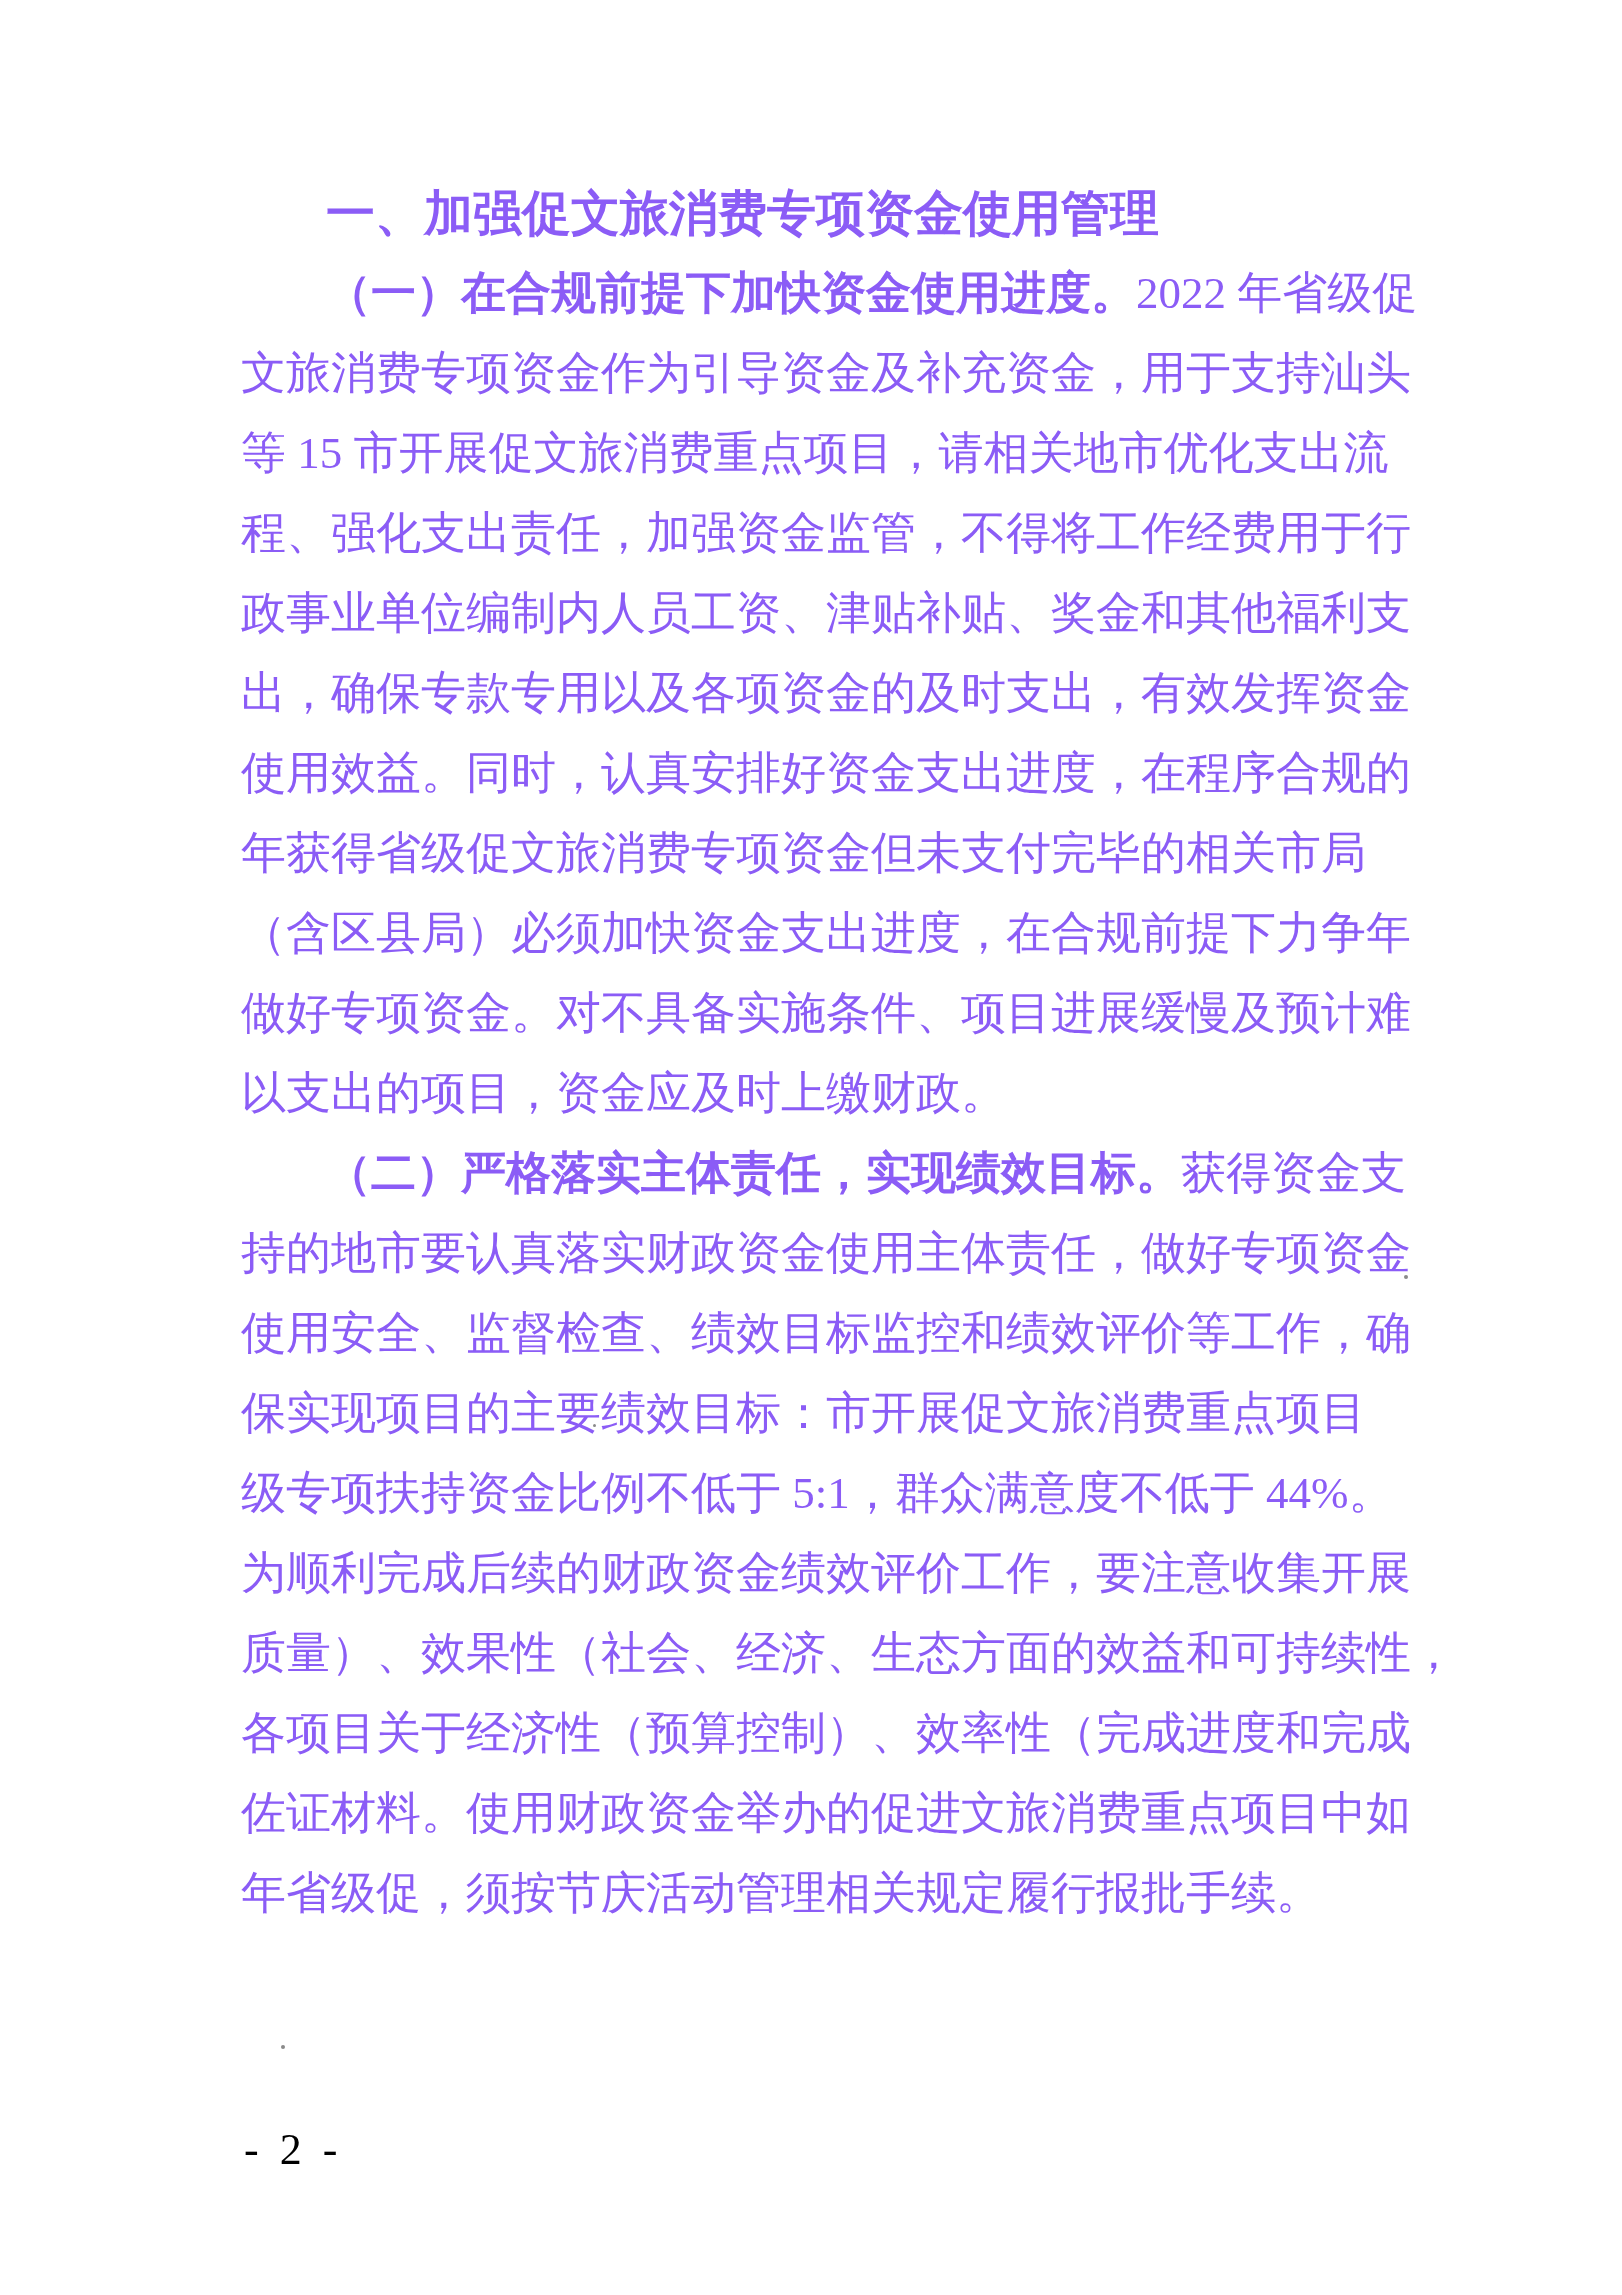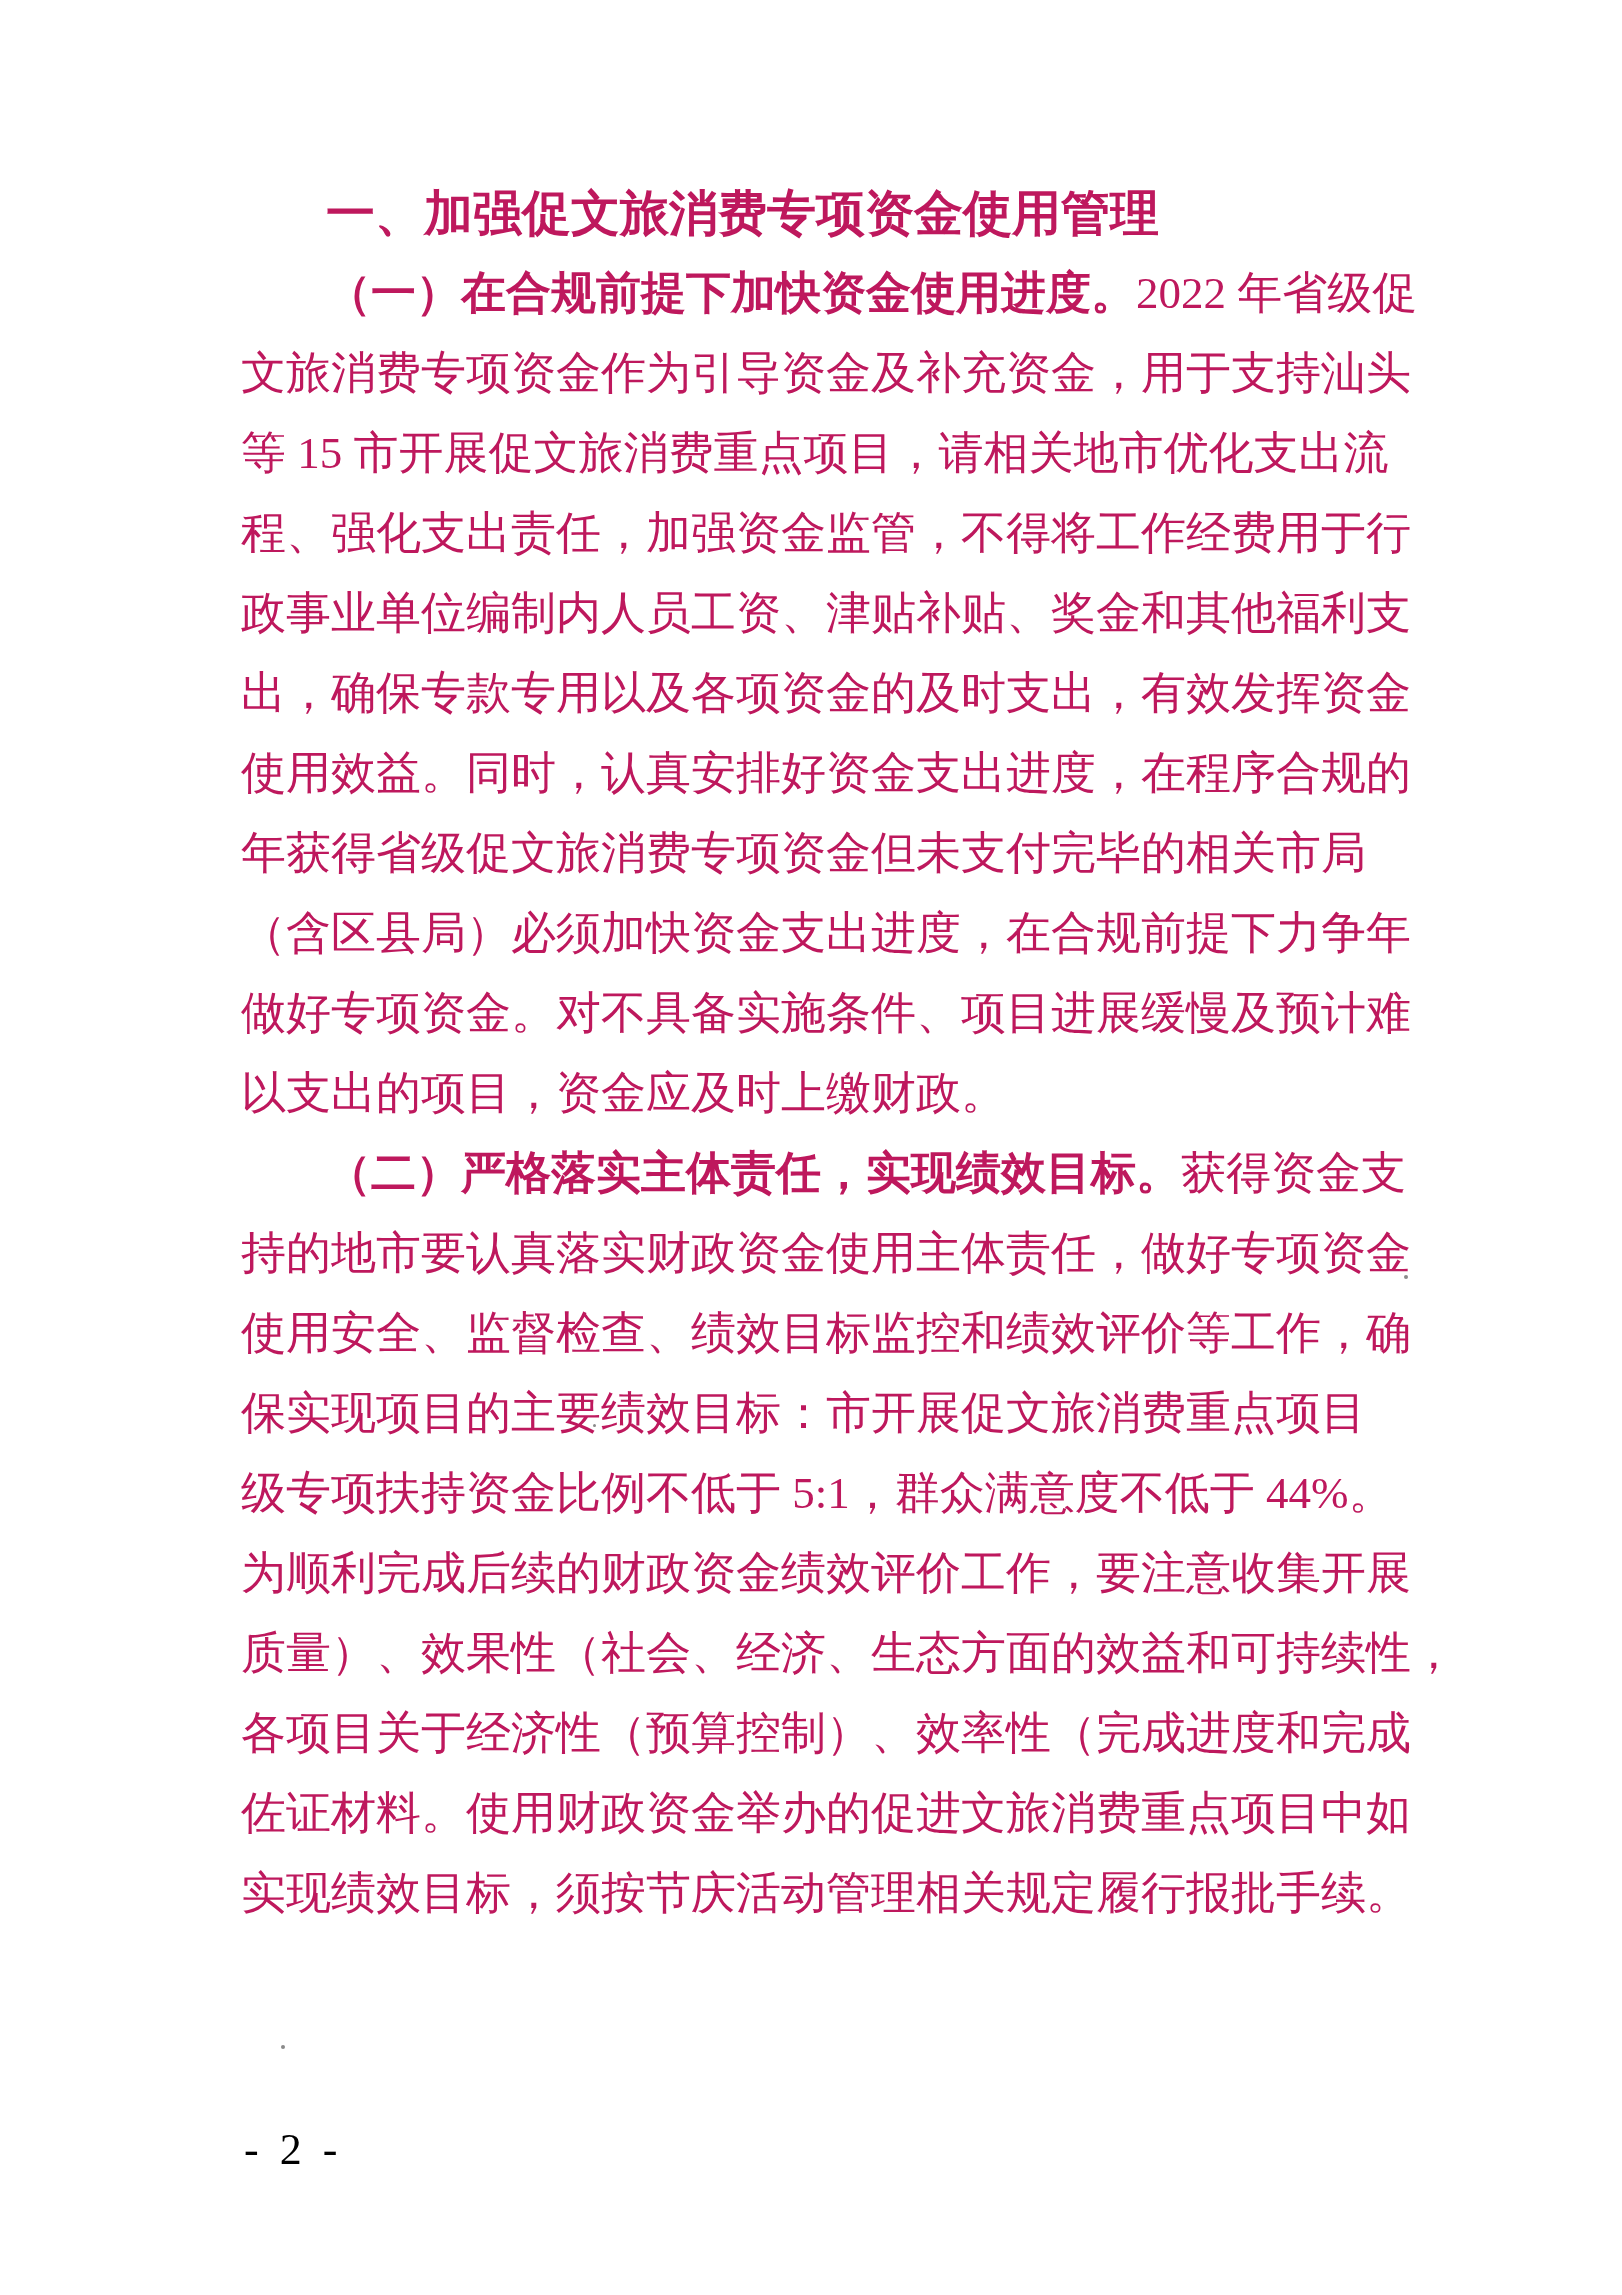--- a/index.html
+++ b/index.html
@@ -19,21 +19,21 @@
     position: absolute;
     left: 241px;
     top: 173px;
     width: 1153px;
   }
   .line {
     height: 80px;
     line-height: 80px;
     font-size: 45px;
     font-family: "Liberation Serif", serif;
-    color: #be185d;
+    color: #8b5cf6;
     white-space: pre;
     overflow: visible;
   }
   .line.heading {
     font-family: "Liberation Sans", sans-serif;
     font-weight: bold;
     font-size: 49px;
   }
   .line.indent {
     text-indent: 85px;
@@ -86,21 +86,21 @@
 
     <div class="line indent"><span class="lead">（二）严格落实主体责任，实现绩效目标。</span><span>获得资金支</span></div>
     <div class="line"><span>持的地市要认真落实财政资金使用主体责任，做好专项资金</span></div>
     <div class="line"><span>使用安全、监督检查、绩效目标监控和绩效评价等工作，确</span></div>
     <div class="line"><span>保实现项目的主要绩效目标：市开展促文旅消费重点项目</span></div>
     <div class="line"><span>级专项扶持资金比例不低于 5:1，群众满意度不低于 44%。</span></div>
     <div class="line"><span>为顺利完成后续的财政资金绩效评价工作，要注意收集开展</span></div>
     <div class="line"><span>质量）、效果性（社会、经济、生态方面的效益和可持续性，</span></div>
     <div class="line"><span>各项目关于经济性（预算控制）、效率性（完成进度和完成</span></div>
     <div class="line"><span>佐证材料。使用财政资金举办的促进文旅消费重点项目中如</span></div>
-    <div class="line"><span>实现绩效目标，须按节庆活动管理相关规定履行报批手续。</span></div>
+    <div class="line"><span>年省级促，须按节庆活动管理相关规定履行报批手续。</span></div>
 
   </div>
 
   <div class="footer-page-number">- 2 -</div>
 
   <div class="speck s1"></div>
   <div class="speck s2"></div>
   <div class="speck s3"></div>
 </div>
 

